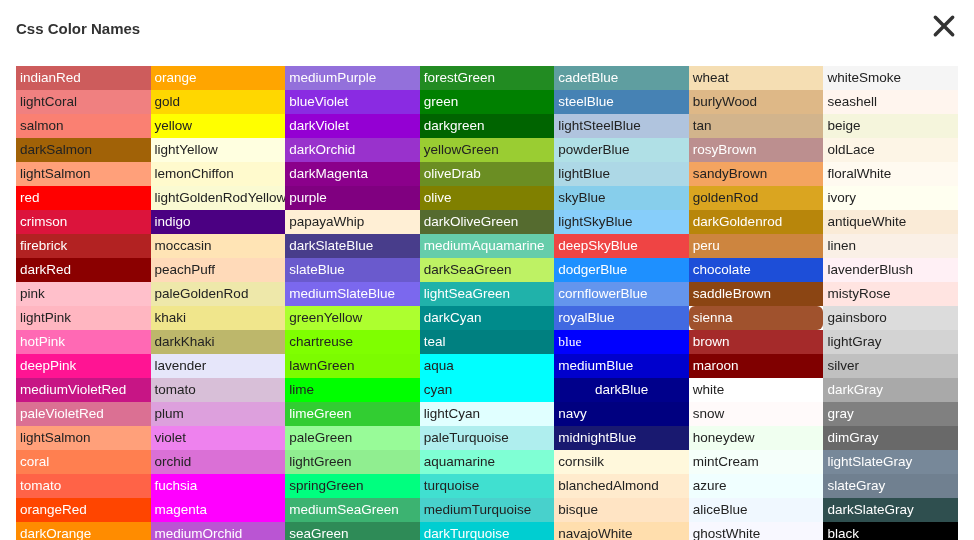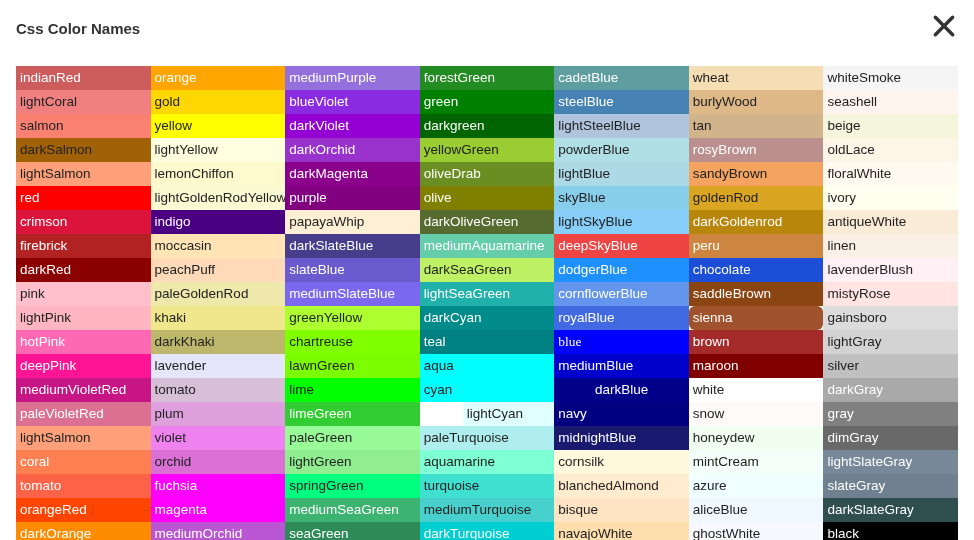--- a/index.html
+++ b/index.html
@@ -163,21 +163,21 @@
       <div class="cell light" style="background: rgb(199, 21, 133);">mediumVioletRed</div>
       <div class="cell dark" style="background: rgb(216, 191, 216);">tomato</div>
       <div class="cell dark" style="background: rgb(0, 255, 0);">lime</div>
       <div class="cell dark" style="background: rgb(0, 255, 255);">cyan</div>
       <div class="cell light" style="background: rgb(0, 0, 139); text-align: center;">darkBlue</div>
       <div class="cell dark" style="background: rgb(255, 255, 255);">white</div>
       <div class="cell light" style="background: rgb(169, 169, 169);">darkGray</div>
       <div class="cell light" style="background: rgb(219, 112, 147);">paleVioletRed</div>
       <div class="cell dark" style="background: rgb(221, 160, 221);">plum</div>
       <div class="cell light" style="background: rgb(50, 205, 50);">limeGreen</div>
-      <div class="cell dark" style="background: rgb(224, 255, 255); margin-left: 43px;">lightCyan</div>
+      <div class="cell dark" style="background: rgb(224, 255, 255);">lightCyan</div>
       <div class="cell light" style="background: rgb(0, 0, 128);">navy</div>
       <div class="cell dark" style="background: rgb(255, 250, 250);">snow</div>
       <div class="cell light" style="background: rgb(128, 128, 128);">gray</div>
       <div class="cell dark" style="background: rgb(255, 160, 122);">lightSalmon</div>
       <div class="cell dark" style="background: rgb(238, 130, 238);">violet</div>
       <div class="cell dark" style="background: rgb(152, 251, 152);">paleGreen</div>
       <div class="cell dark" style="background: rgb(175, 238, 238);">paleTurquoise</div>
       <div class="cell light" style="background: rgb(25, 25, 112);">midnightBlue</div>
       <div class="cell dark" style="background: rgb(240, 255, 240);">honeydew</div>
       <div class="cell light" style="background: rgb(105, 105, 105);">dimGray</div>

